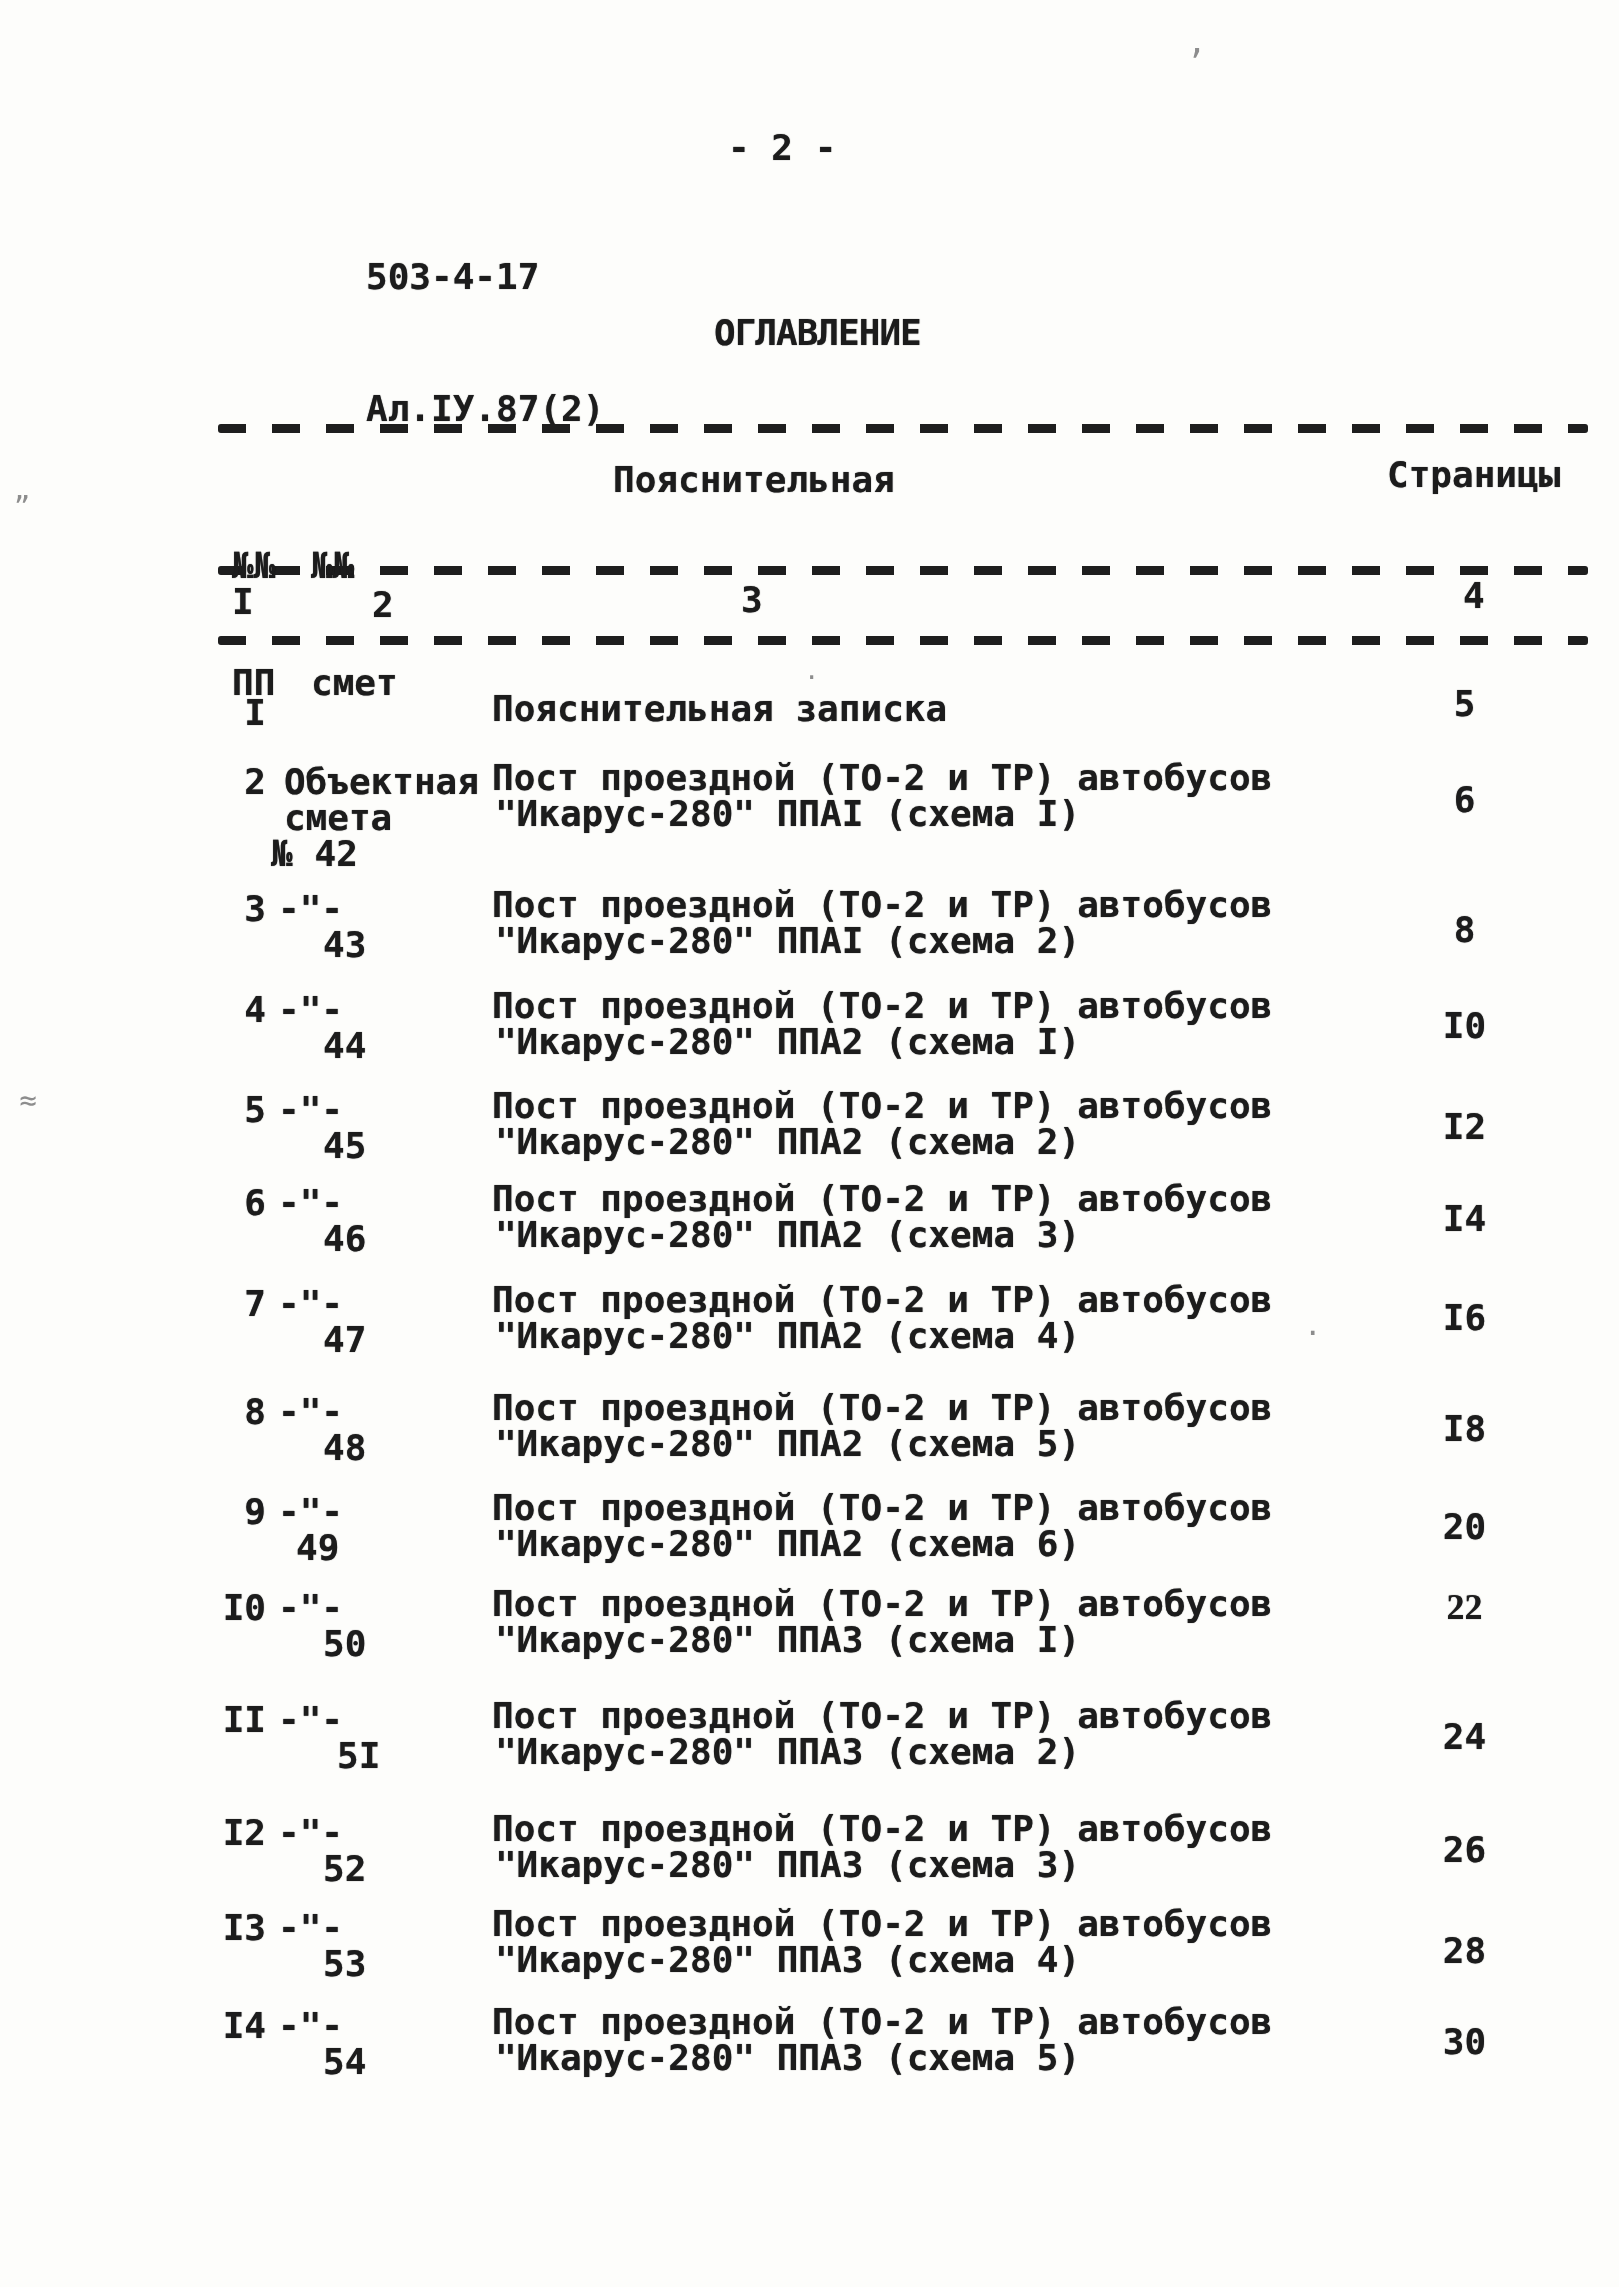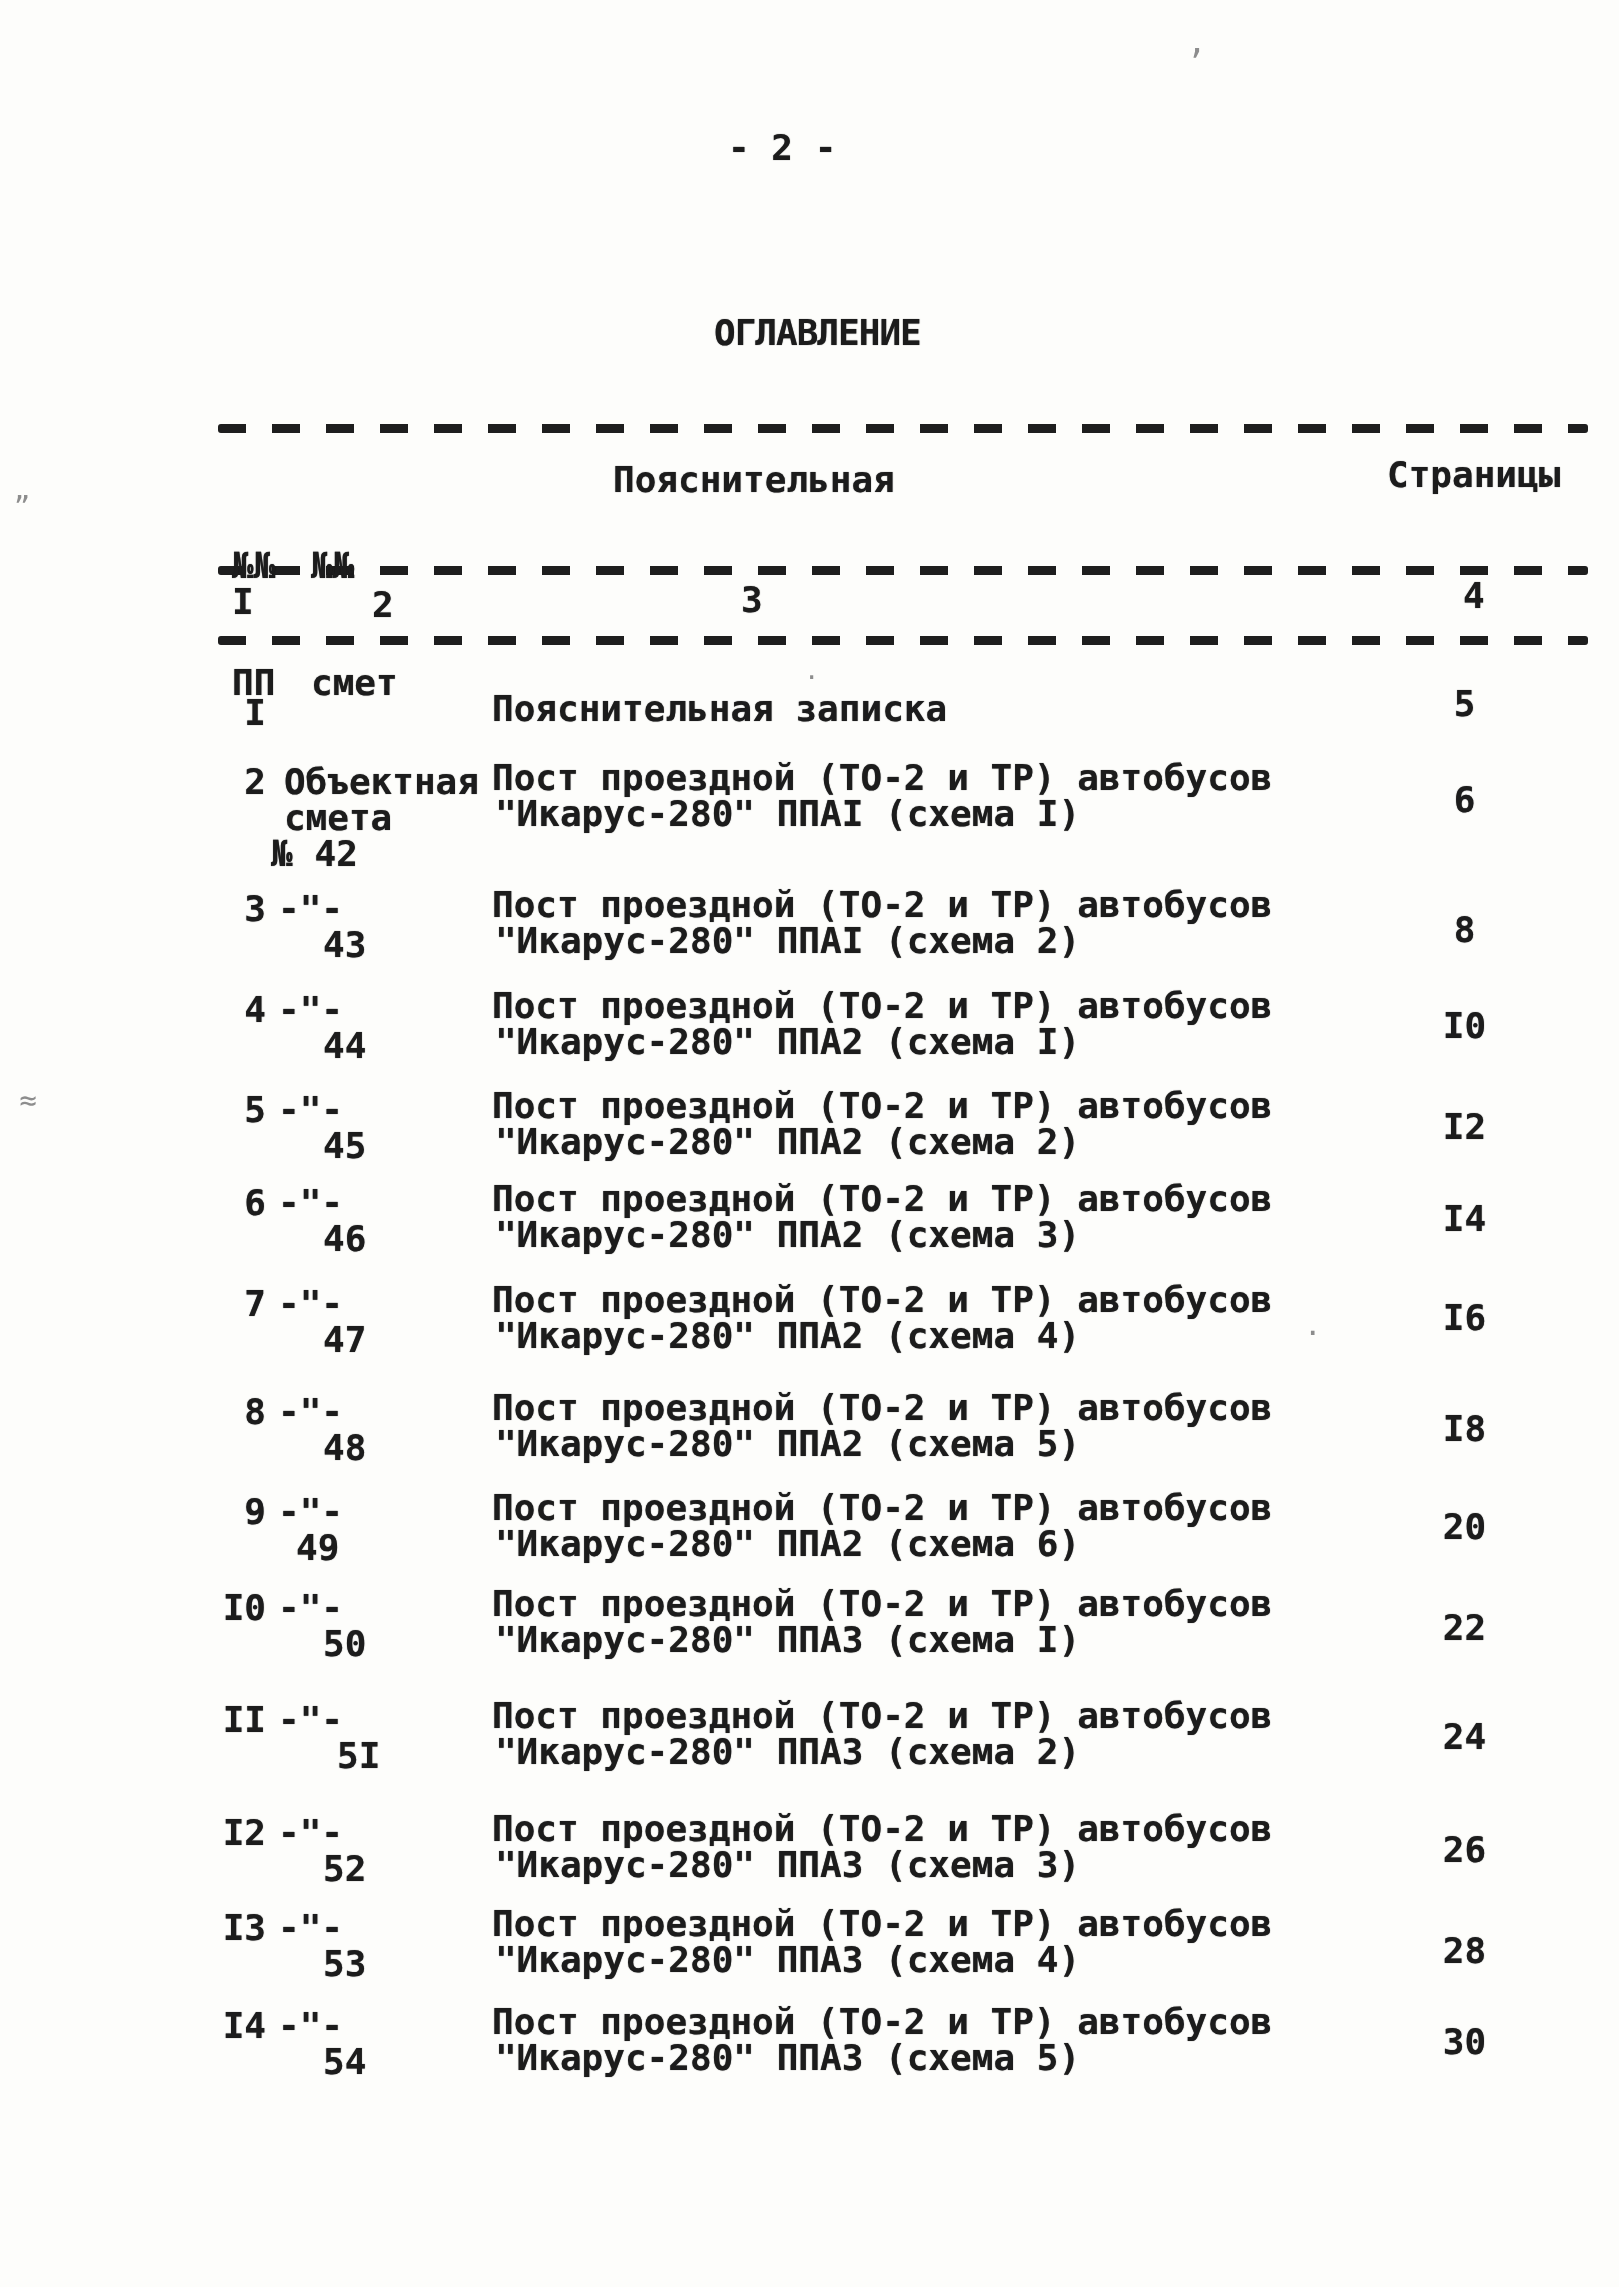--- a/index.html
+++ b/index.html
@@ -52,20 +52,24 @@
   .a2{left:13.7px;top:488px;font-size:27.4px;}
   .a3{left:19.6px;top:1082px;font-size:29px;}
   .a4{left:1304px;top:1315px;font-size:29px;}
   .a5{left:804px;top:659px;font-size:25.5px;}
 </style>
 </head>
 <body>
 
 <div class="page">
 
+  <div class="abs doc-code">
+    <div>503-4-17</div>
+    <div>Ал.IУ.87(2)</div>
+  </div>
   <div class="abs pagenum">- 2 -</div>
   <div class="abs doc-title">ОГЛАВЛЕНИЕ</div>
 
   <div class="dash dash1"></div>
   <div class="dash dash2"></div>
   <div class="dash dash3"></div>
 
   <div class="abs h-col1">
     <div>№№</div>
     <div>ПП</div>
@@ -191,21 +195,21 @@
       <div class="row" style="top: 1586px;">
     <div class="c-num">I0</div>
     <div class="c-smeta">
           <div style="margin-left: 0px;">-"-</div>
           <div style="margin-left: 45px;">50</div>
         </div>
     <div class="c-name">
           <div>Пост проездной (ТО-2 и ТР) автобусов</div>
           <div style="margin-left: 2.9px;">"Икарус-280" ППА3 (схема I)</div>
         </div>
-    <div class="c-page" style="top: 24px;">22</div>
+    <div class="c-page" style="top: 3px; font-family: Liberation Serif, serif;">22</div>
   </div>
       <div class="row" style="top: 1698px;">
     <div class="c-num">II</div>
     <div class="c-smeta">
           <div style="margin-left: 0px;">-"-</div>
           <div style="margin-left: 59px;">5I</div>
         </div>
     <div class="c-name">
           <div>Пост проездной (ТО-2 и ТР) автобусов</div>
           <div style="margin-left: 2.9px;">"Икарус-280" ППА3 (схема 2)</div>

